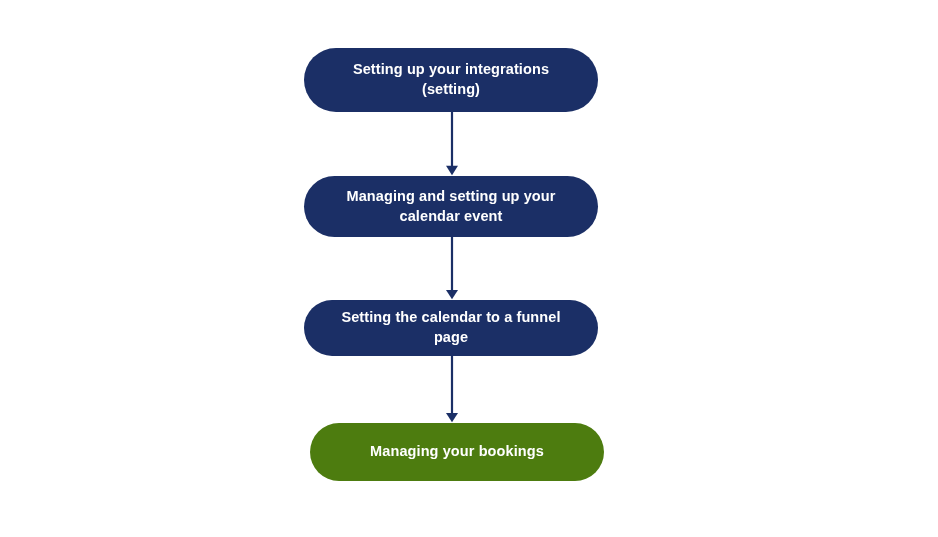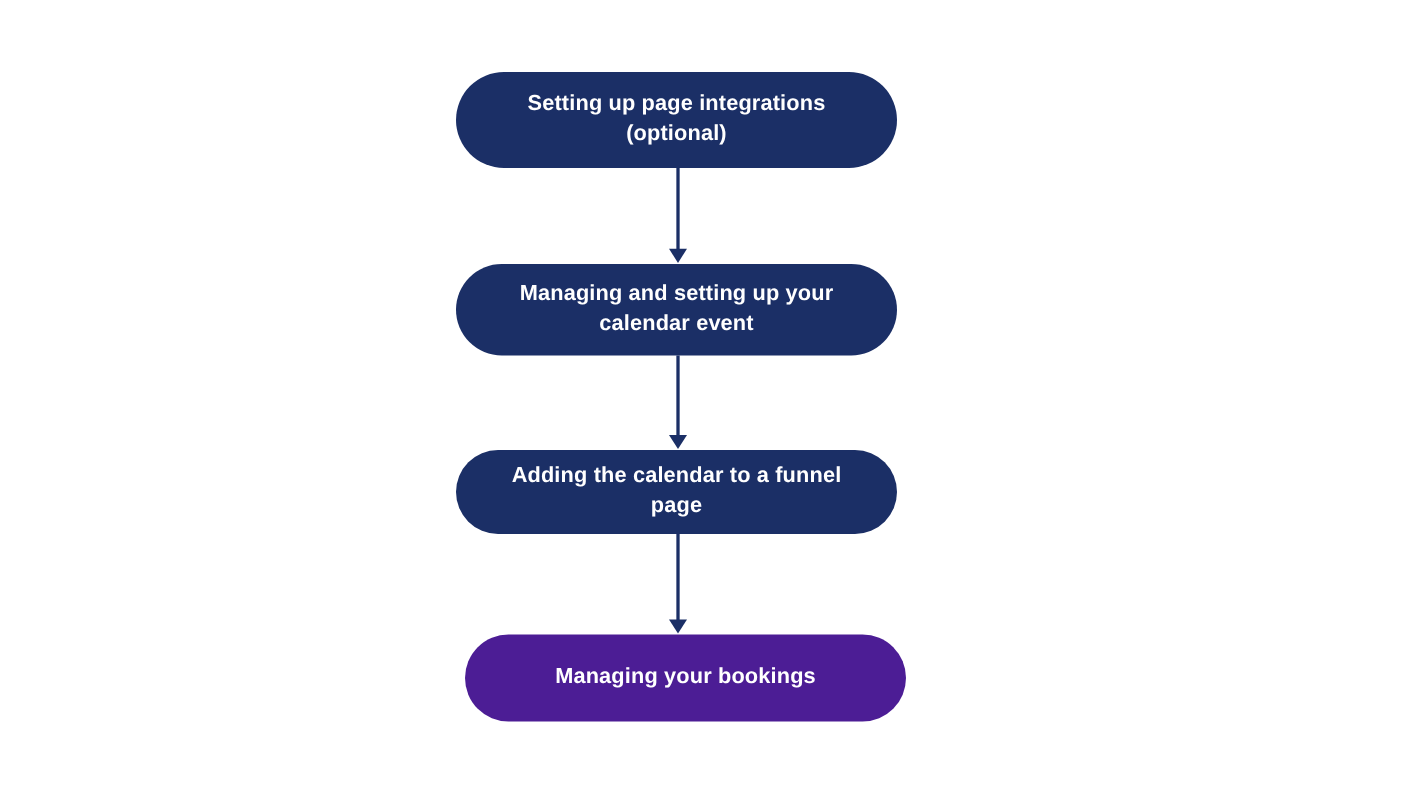--- a/index.html
+++ b/index.html
@@ -51,21 +51,21 @@
     height: 100%;
     overflow: visible;
   }
 </style>
 </head>
 <body>
 
 <div id="flowchart">
 
   <div class="node" id="box-1" style="left: 304px; top: 48px; width: 294px; height: 64px; background: rgb(27, 47, 102); color: rgb(255, 255, 255);">
-    <span class="node-label">Setting up page integrations (optional)</span>
+    <span class="node-label">Setting up your integrations (setting)</span>
   </div>
 
   <div class="connector" id="conn-1" style="left: 437px; top: 112px; height: 64px;">
     <svg viewBox="0 0 30 100" preserveAspectRatio="none">
       <line x1="15" y1="0" x2="15" y2="86" stroke="#1b2f66" stroke-width="2.2" vector-effect="non-scaling-stroke"></line>
       <polygon points="9,84 21,84 15,99" fill="#1b2f66"></polygon>
     </svg>
   </div>
 
   <div class="node" id="box-2" style="left: 304px; top: 176px; width: 294px; height: 61px; background: rgb(27, 47, 102); color: rgb(255, 255, 255);">
@@ -73,27 +73,27 @@
   </div>
 
   <div class="connector" id="conn-2" style="left: 437px; top: 237px; height: 63px;">
     <svg viewBox="0 0 30 100" preserveAspectRatio="none">
       <line x1="15" y1="0" x2="15" y2="86" stroke="#1b2f66" stroke-width="2.2" vector-effect="non-scaling-stroke"></line>
       <polygon points="9,84 21,84 15,99" fill="#1b2f66"></polygon>
     </svg>
   </div>
 
   <div class="node" id="box-3" style="left: 304px; top: 300px; width: 294px; height: 56px; background: rgb(27, 47, 102); color: rgb(255, 255, 255);">
-    <span class="node-label">Adding the calendar to a funnel page</span>
+    <span class="node-label">Setting the calendar to a funnel page</span>
   </div>
 
   <div class="connector" id="conn-3" style="left: 437px; top: 356px; height: 67px;">
     <svg viewBox="0 0 30 100" preserveAspectRatio="none">
       <line x1="15" y1="0" x2="15" y2="87" stroke="#1b2f66" stroke-width="2.2" vector-effect="non-scaling-stroke"></line>
       <polygon points="9,85 21,85 15,99" fill="#1b2f66"></polygon>
     </svg>
   </div>
 
-  <div class="node" id="box-4" style="left: 310px; top: 423px; width: 294px; height: 58px; background: #4c1d95; color: rgb(255, 255, 255);">
+  <div class="node" id="box-4" style="left: 310px; top: 423px; width: 294px; height: 58px; background: #4d7c0f; color: rgb(255, 255, 255);">
     <span class="node-label">Managing your bookings</span>
   </div>
 
 </div>
 
 </body></html>

